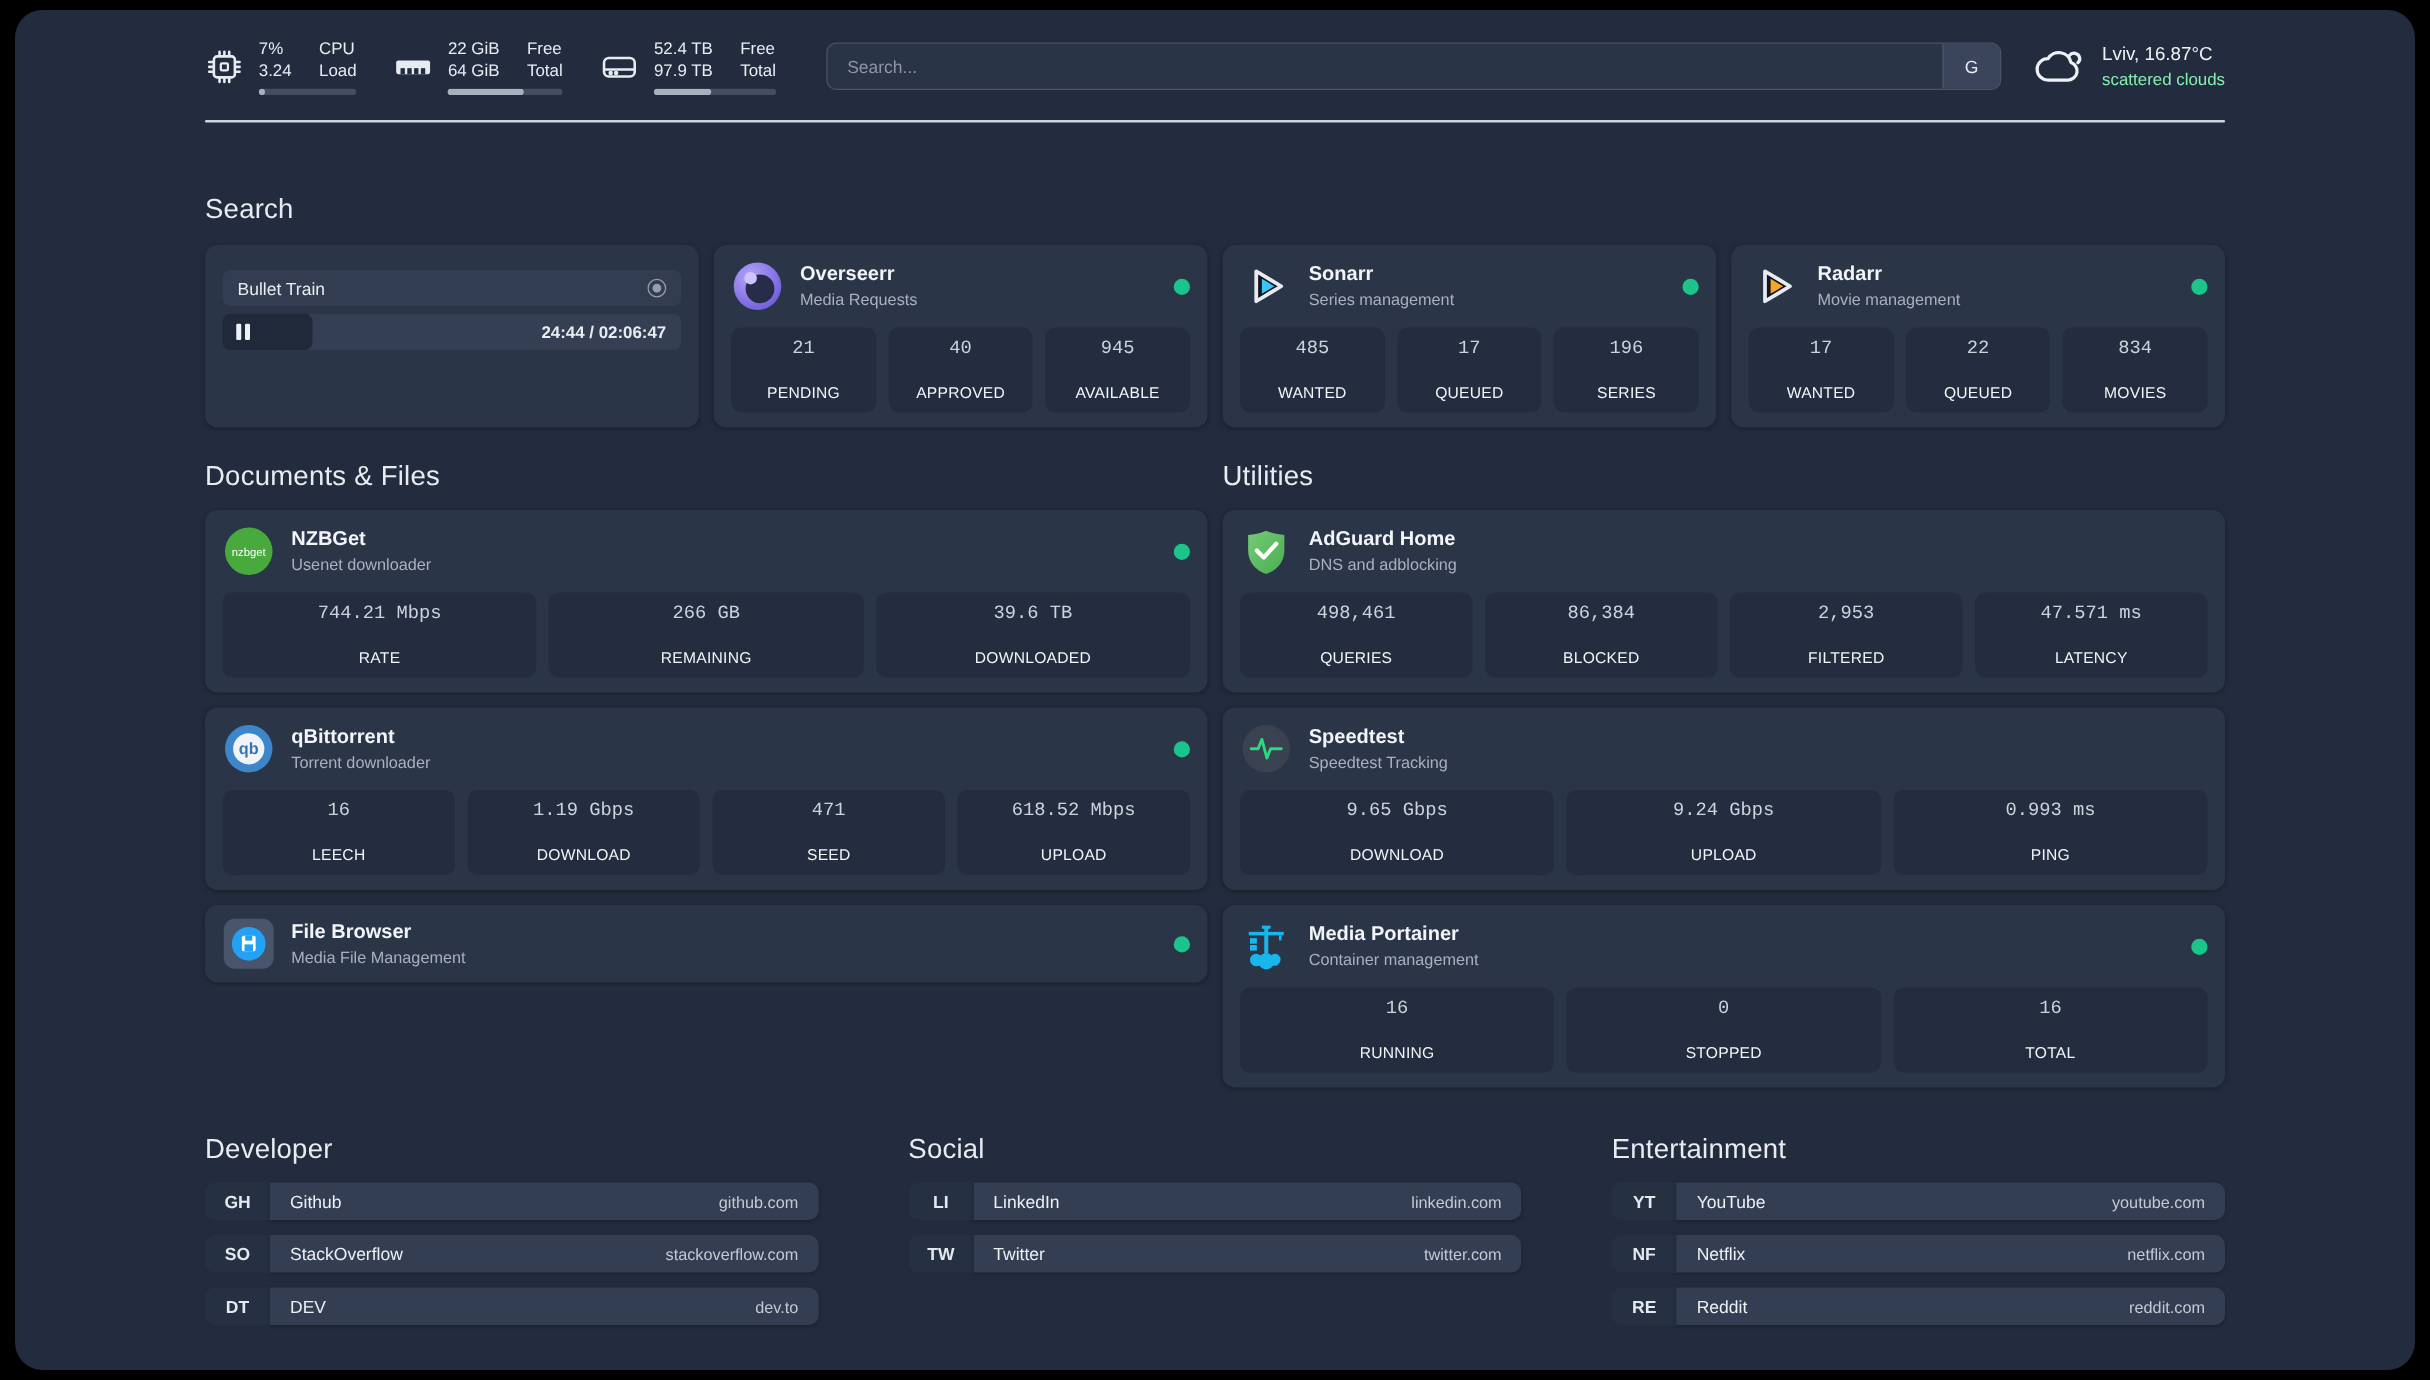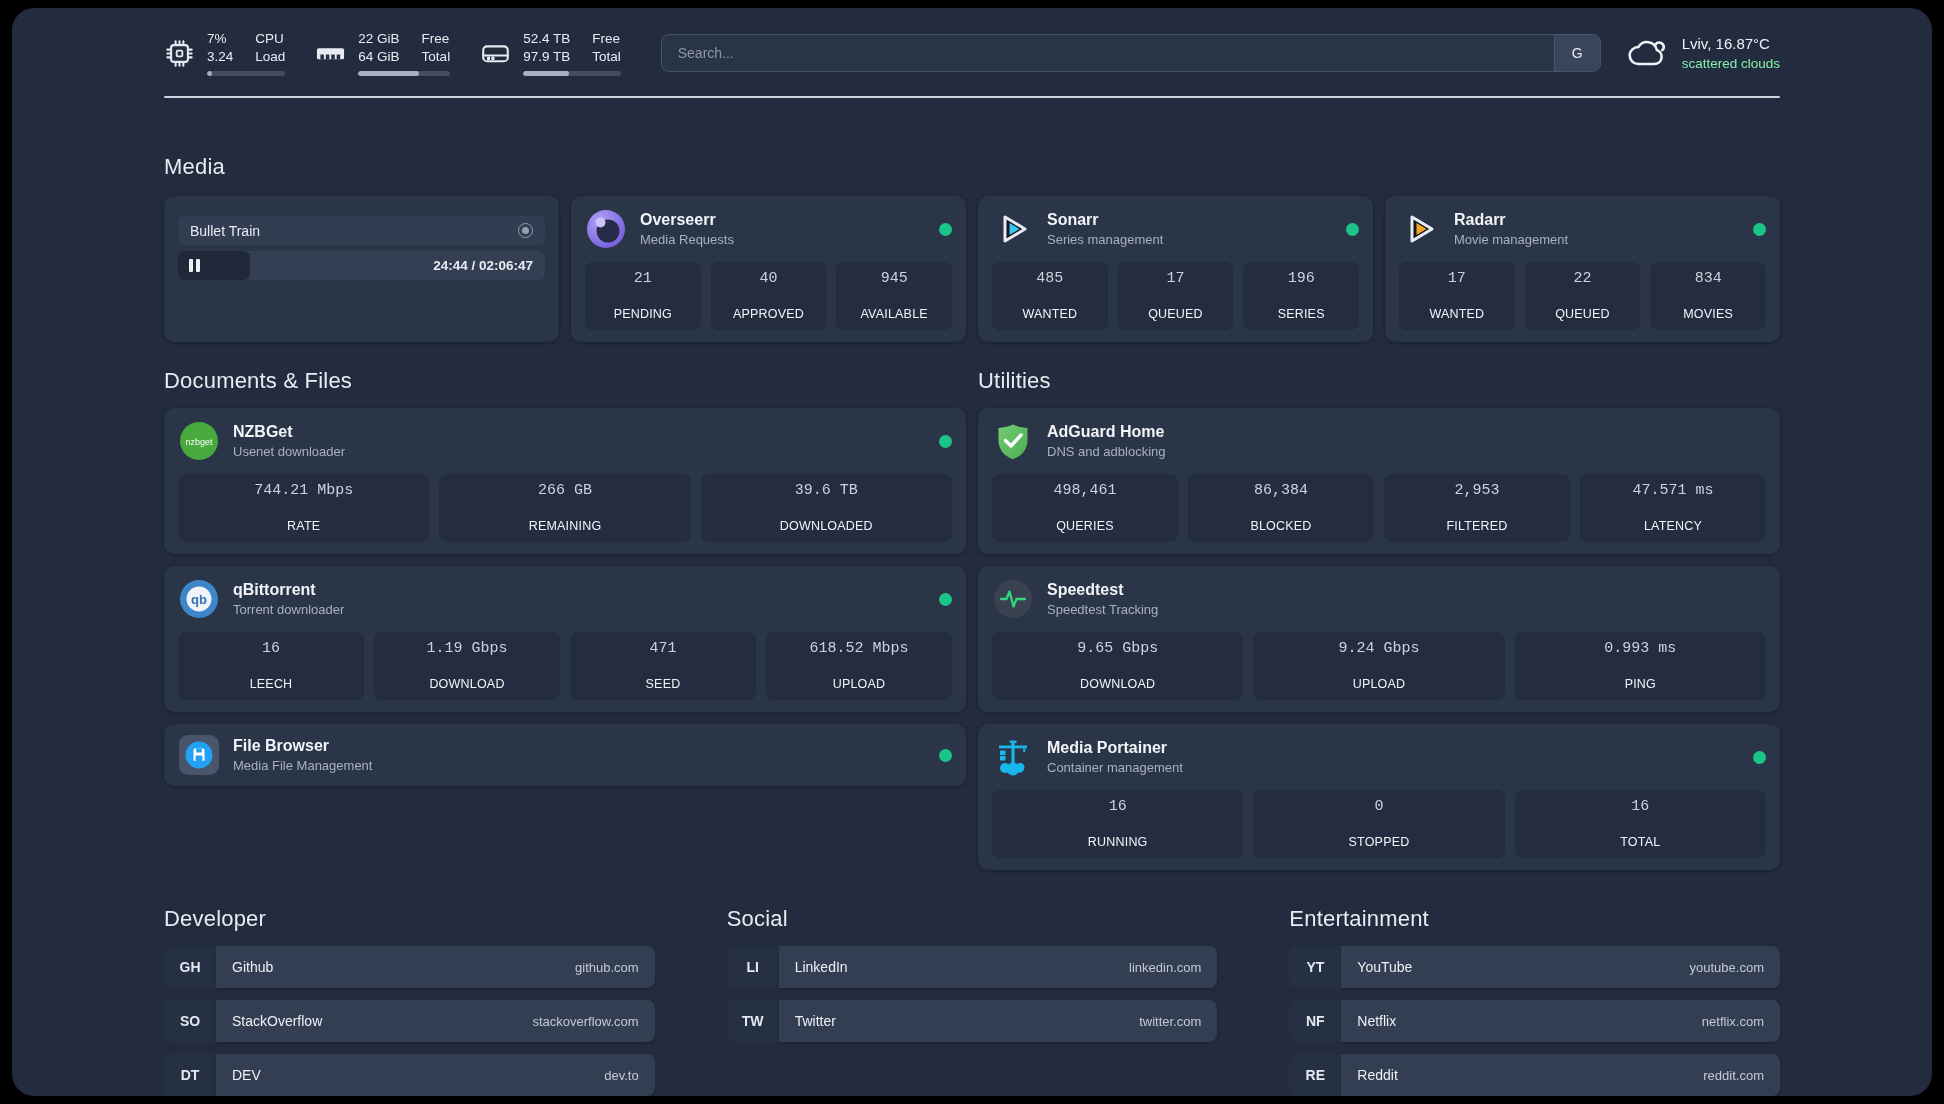--- a/index.html
+++ b/index.html
@@ -59,21 +59,21 @@
   .ptime { position:absolute; right:12px; top:0; bottom:0; display:flex; align-items:center; font-size:13.5px; font-weight:600; color:#e8ecf2; }
 
   
   .cols { margin-top:26px; display:grid; grid-template-columns:1fr 1fr; column-gap:12px; align-items:start; }
   .col-stack { margin-top:14px; display:flex; flex-direction:column; gap:12px; }
   .card.slim { padding:10px 14px; }
 
   
   .bookmarks { margin-top:36px; display:grid; grid-template-columns:1fr 1fr 1fr; column-gap:72px; }
   .bm-stack { margin-top:14px; display:flex; flex-direction:column; gap:12px; }
-  .bm-row { display:flex; height:42px; cursor:pointer; }
+  .bm-row { display:flex; height:30px; cursor:pointer; }
   .bm-abbr { width:52px; flex:0 0 52px; background:#253043; color:#e4e9f0; font-weight:700; font-size:14px; display:flex; align-items:center; justify-content:center; border-radius:8px 0 0 8px; }
   .bm-bar { flex:1; background:#333e52; border-radius:0 8px 8px 0; display:flex; align-items:center; justify-content:space-between; padding:0 16px; box-shadow:0 1px 3px rgba(0,0,0,.22); }
   .bm-name { font-size:14px; color:#edf0f5; }
   .bm-url { font-size:13px; color:#c3cad5; }
 </style>
 </head>
 <body>
 
 <div class="panel">
 <div class="content">
@@ -167,21 +167,21 @@
       <div class="w-col">
         <span class="w-loc">Lviv, 16.87°C</span>
         <span class="w-cond">scattered clouds</span>
       </div>
     </div>
   </div>
 
   <div class="divider"></div>
 
   <div class="media-section">
-    <div class="sec-title">Media</div>
+    <div class="sec-title">Search</div>
     <div class="media-grid">
 
       <div class="card">
         <div class="np-row">
           <span>Bullet Train</span>
           <span class="session-icon">
                 <i></i>
               </span>
         </div>
         <div class="player-bar">

